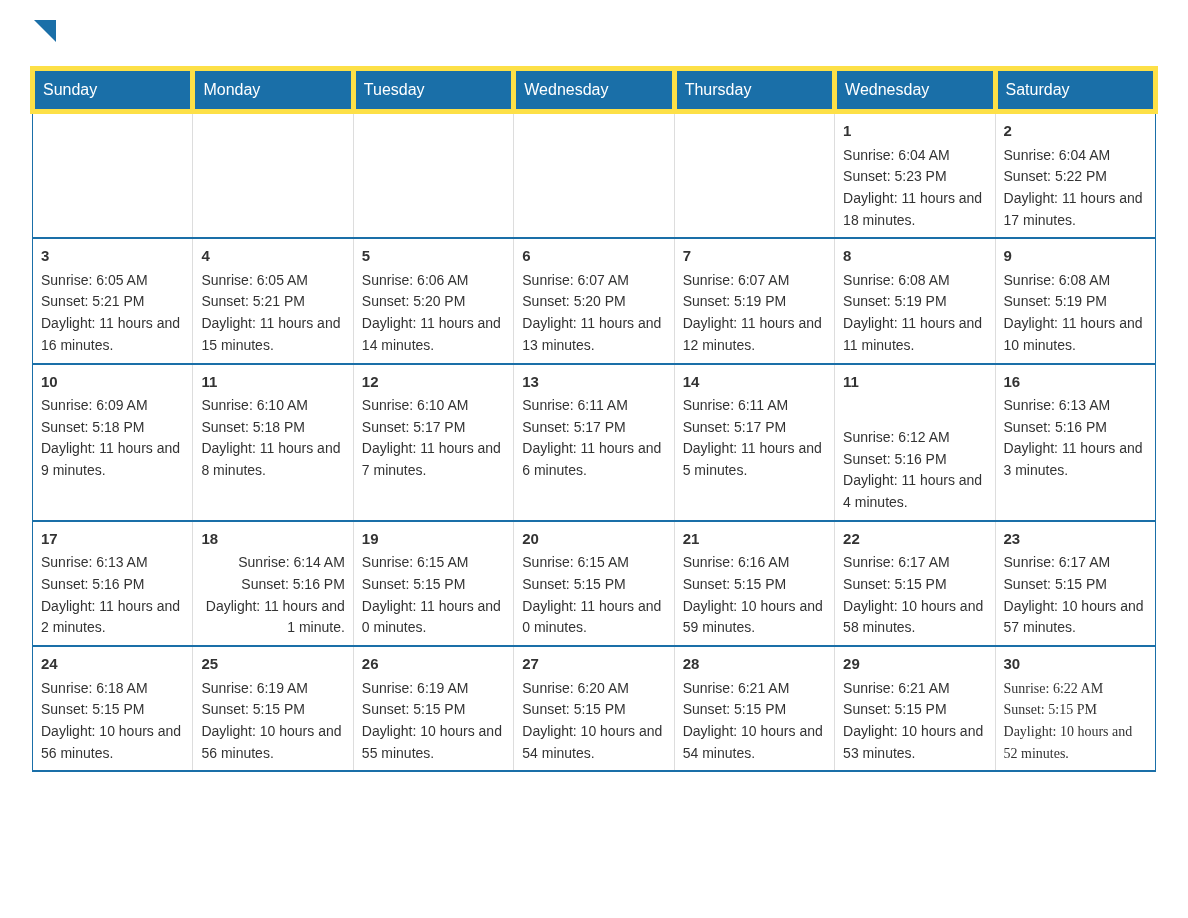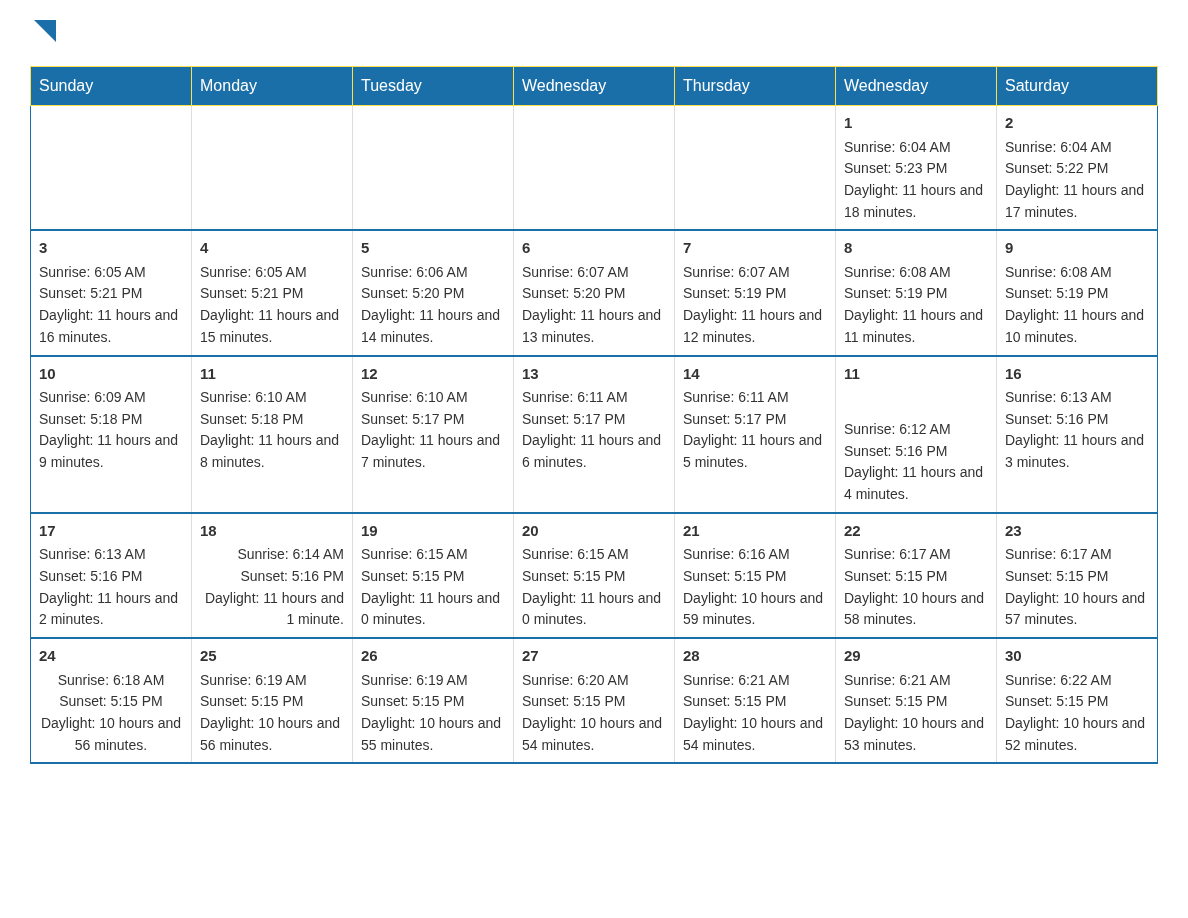--- a/index.html
+++ b/index.html
@@ -37,21 +37,21 @@
     }
     thead tr {
       background-color: #1a6fa8;
     }
     thead th {
       color: #fff;
       font-size: 16px;
       font-weight: normal;
       padding: 10px 8px;
       text-align: left;
-      border: 1px solid #fde047;
+      border: 5px solid #fde047;
     }
     tbody tr {
       border-bottom: 2px solid #1a6fa8;
     }
     tbody td {
       vertical-align: top;
       padding: 6px 8px;
       border-left: 1px solid #ddd;
       border-right: 1px solid #ddd;
       width: calc(100% / 7);
@@ -292,21 +292,21 @@
         <td>
           <span class="day-num">23</span>
           <div class="day-info" style="white-space: pre-line;">Sunrise: 6:17 AM
 Sunset: 5:15 PM
 Daylight: 10 hours and 57 minutes.</div>
         </td>
       </tr>
       <tr>
         <td>
           <span class="day-num">24</span>
-          <div class="day-info" style="white-space: pre-line; text-align: center;">Sunrise: 6:18 AM
+          <div class="day-info" style="white-space: pre-line;">Sunrise: 6:18 AM
 Sunset: 5:15 PM
 Daylight: 10 hours and 56 minutes.</div>
         </td>
         <td>
           <span class="day-num">25</span>
           <div class="day-info" style="white-space: pre-line;">Sunrise: 6:19 AM
 Sunset: 5:15 PM
 Daylight: 10 hours and 56 minutes.</div>
         </td>
         <td>
@@ -328,19 +328,19 @@
 Daylight: 10 hours and 54 minutes.</div>
         </td>
         <td>
           <span class="day-num">29</span>
           <div class="day-info" style="white-space: pre-line;">Sunrise: 6:21 AM
 Sunset: 5:15 PM
 Daylight: 10 hours and 53 minutes.</div>
         </td>
         <td>
           <span class="day-num">30</span>
-          <div class="day-info" style="white-space: pre-line;">Sunrise: 6:22 AM
+          <div class="day-info" style="white-space: pre-line; font-family: Liberation Serif, serif;">Sunrise: 6:22 AM
 Sunset: 5:15 PM
 Daylight: 10 hours and 52 minutes.</div>
         </td>
       </tr>
     </tbody>
 </table>
 
 </body></html>

